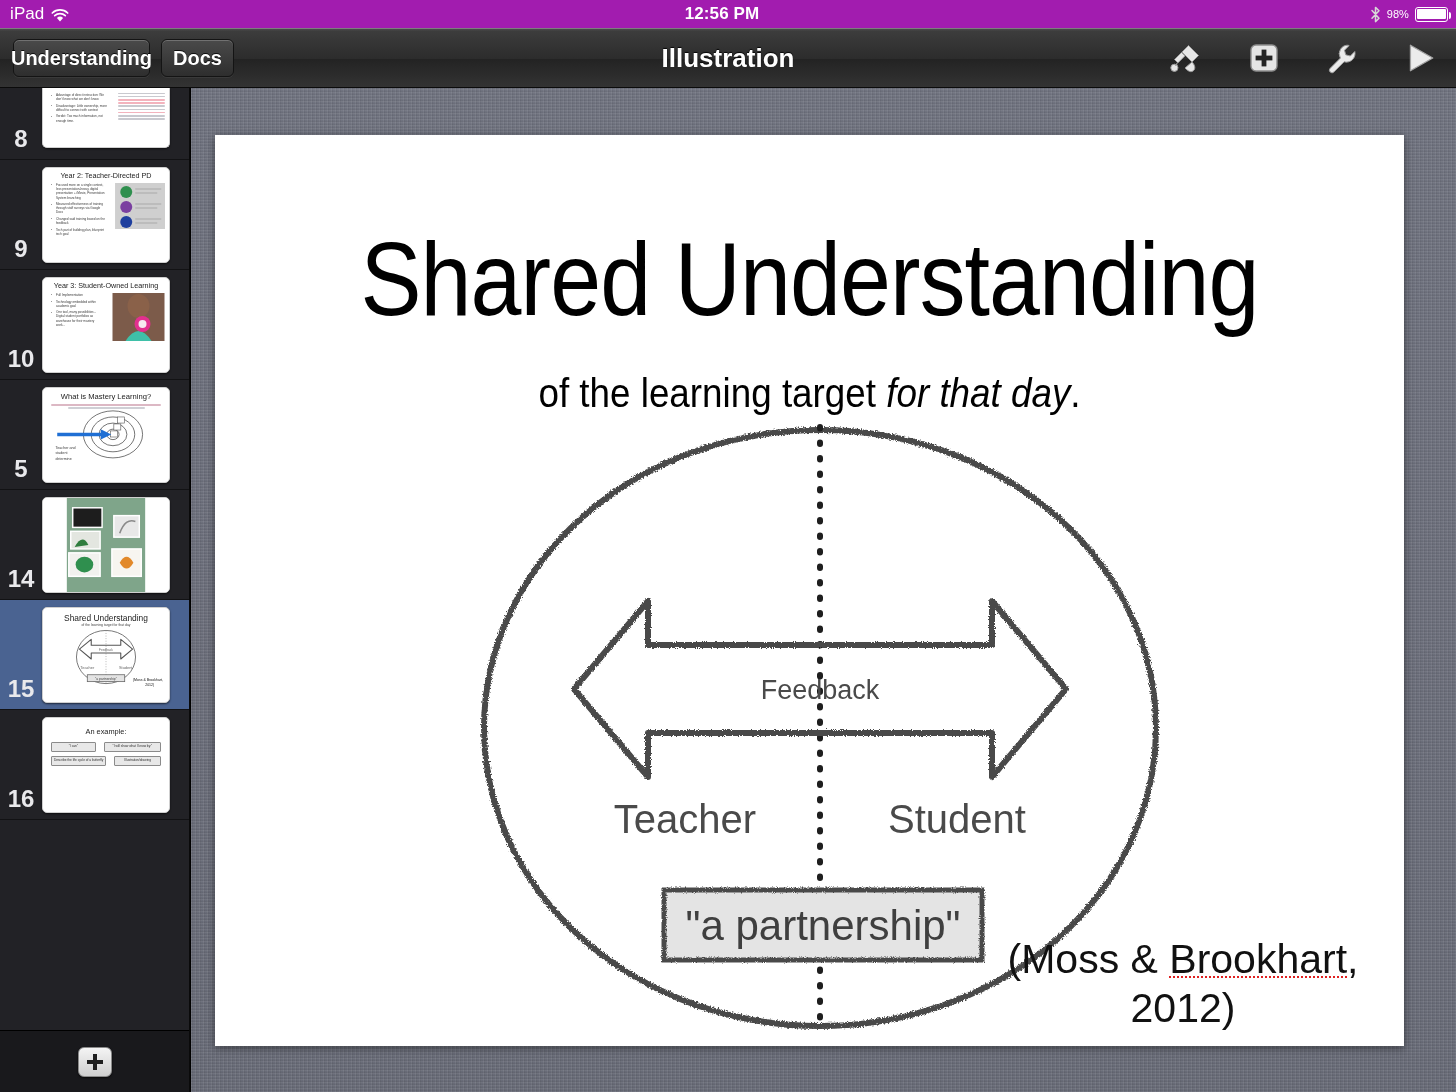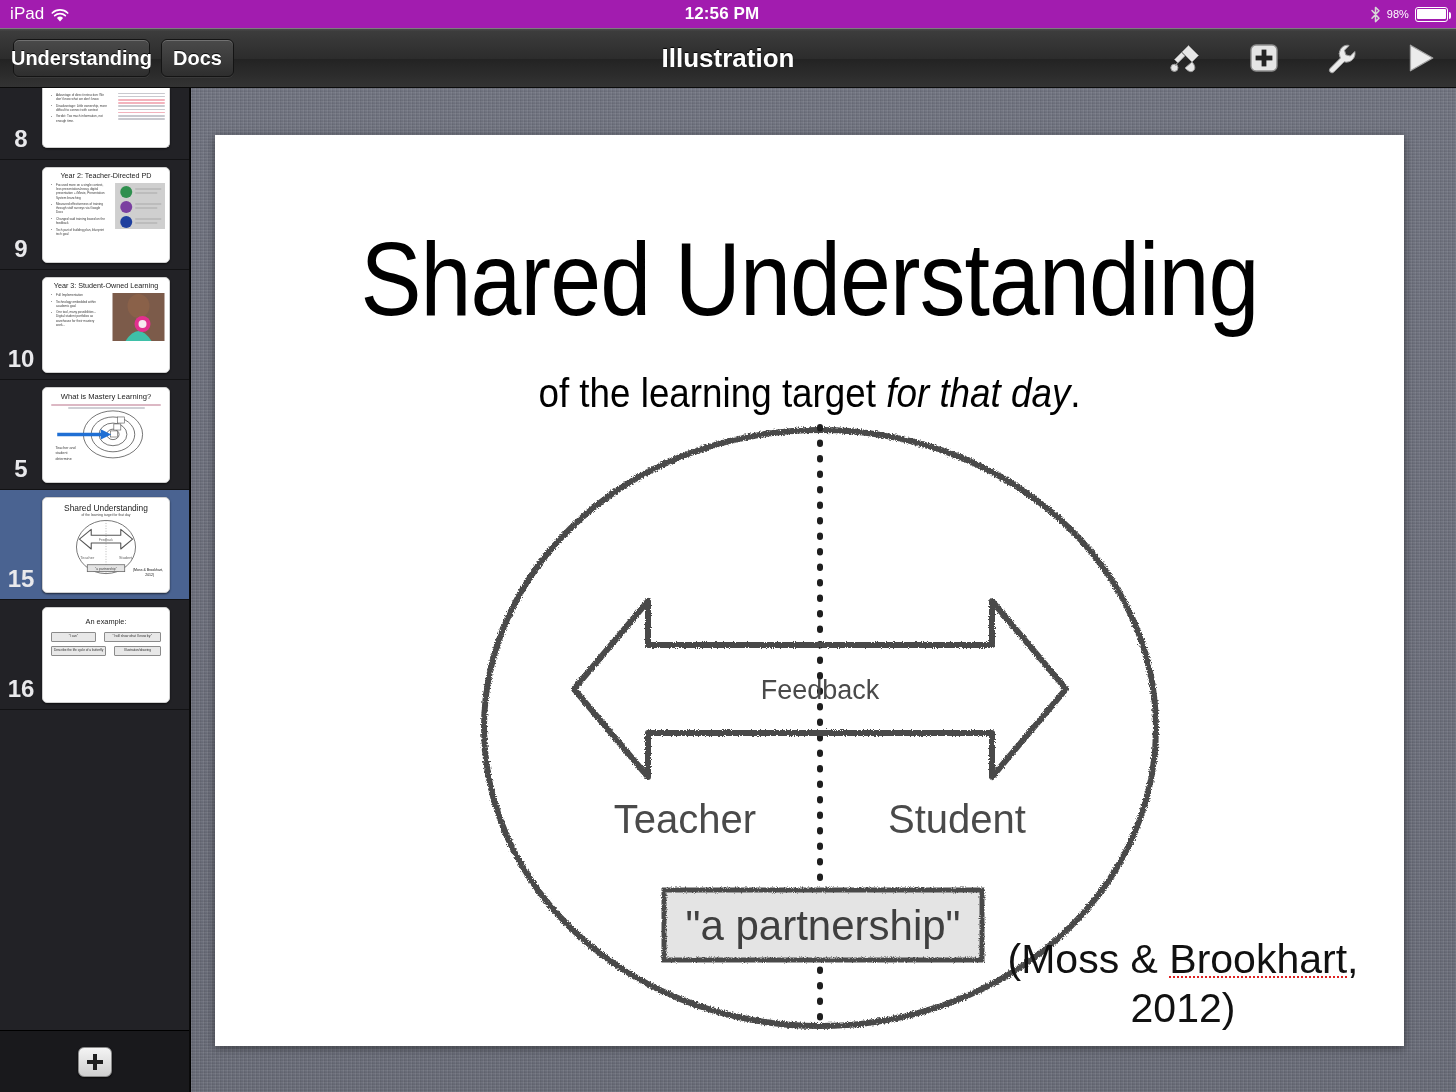--- a/index.html
+++ b/index.html
@@ -348,20 +348,38 @@
             <path d="M58 22 L70 28 L58 34 Z" fill="#1f6fd4"></path>
             <text x="6" y="45" font-size="4.2" fill="#3a3a3a" font-family="Liberation Sans, sans-serif">Teacher and</text>
             <text x="6" y="51" font-size="4.2" fill="#3a3a3a" font-family="Liberation Sans, sans-serif">student</text>
             <text x="6" y="57" font-size="4.2" fill="#3a3a3a" font-family="Liberation Sans, sans-serif">determine</text>
           </svg>
         </div>
       </div>
 
 
 
+      <div class="slide-row">
+        <div class="slide-num">14</div>
+        <div class="thumb">
+          <svg viewBox="0 0 128 96" style="width:100%;height:100%">
+            <rect width="128" height="96" fill="#fff"></rect>
+            <rect x="24" y="0" width="80" height="96" fill="#7fa58a"></rect>
+            <rect x="30" y="10" width="30" height="20" fill="#1d1d1d" stroke="#fff" stroke-width="1.5"></rect>
+            <rect x="72" y="18" width="26" height="22" fill="#e8e8e8" stroke="#fff" stroke-width="1.5"></rect>
+            <path d="M78 36 q6 -16 16 -12" stroke="#8a8a8a" stroke-width="1.6" fill="none"></path>
+            <rect x="28" y="34" width="30" height="18" fill="#e3e6e0" stroke="#fff" stroke-width="1.5"></rect>
+            <path d="M32 50 q8 -14 14 -2" fill="#2f7d3e"></path>
+            <rect x="26" y="56" width="32" height="24" fill="#f1f1ee" stroke="#fff" stroke-width="1.5"></rect>
+            <ellipse cx="42" cy="68" rx="9" ry="8" fill="#2f8f4e"></ellipse>
+            <rect x="70" y="52" width="30" height="28" fill="#f7f5f0" stroke="#fff" stroke-width="1.5"></rect>
+            <path d="M78 66 q7 -12 14 0 q-7 12 -14 0z" fill="#e2892a"></path>
+          </svg>
+        </div>
+      </div>
 
       <div class="slide-row selected">
         <div class="slide-num">15</div>
         <div class="thumb">
           <div class="t-title" style="font-size:8.4px;padding:6px 4px 0;">Shared Understanding</div>
           <div class="t-sub">of the learning target for that day</div>
           <svg viewBox="0 0 128 62" style="width:100%;height:62px;">
             <ellipse cx="64" cy="30" rx="30" ry="27" fill="none" stroke="#777" stroke-width="1"></ellipse>
             <line x1="64" y1="3" x2="64" y2="57" stroke="#999" stroke-width=".7" stroke-dasharray="1,1.6"></line>
             <path d="M49 12 v6 h30 v-6 l12 10 -12 10 v-6 h-30 v6 l-12 -10 z" fill="none" stroke="#555" stroke-width="1.1" stroke-linejoin="round"></path>

